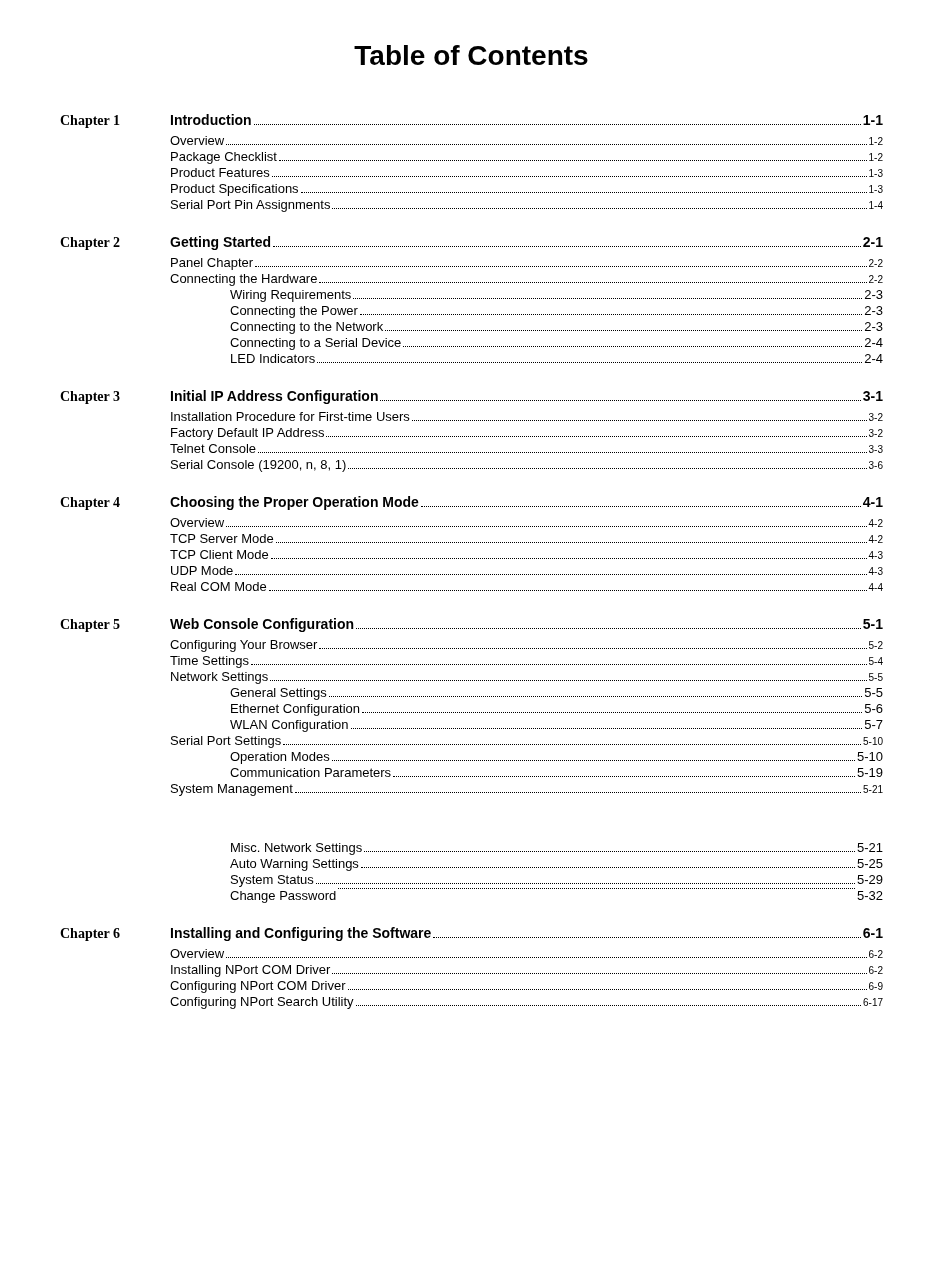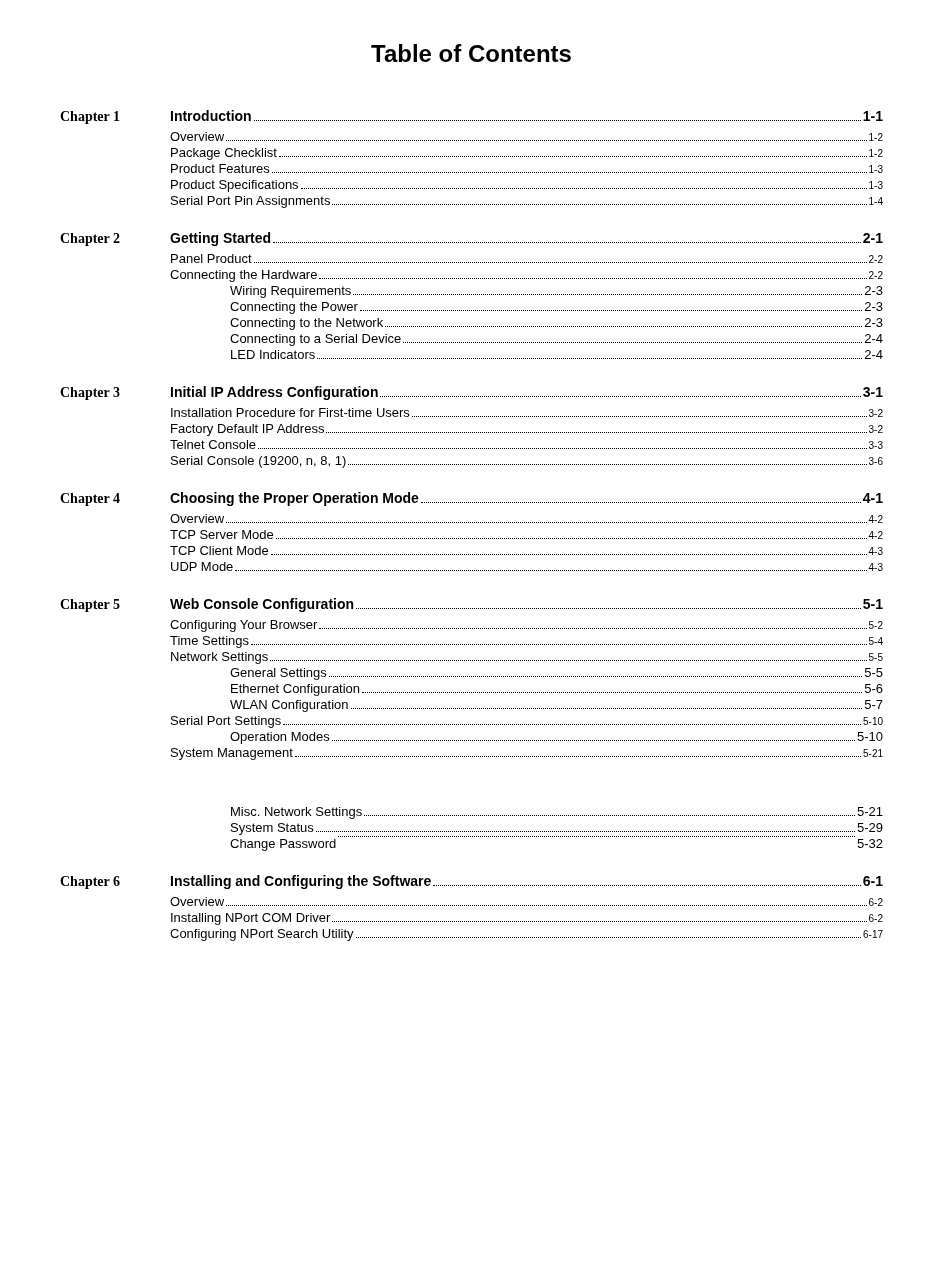--- a/index.html
+++ b/index.html
@@ -13,21 +13,21 @@
       font-family: Arial, Helvetica, sans-serif;
       font-size: 13px;
       color: #000000;
       width: 943px;
       min-height: 1271px;
       padding: 40px 60px 60px 60px;
     }
 
     .page-title {
       text-align: center;
-      font-size: 24px;
+      font-size: 28px;
       font-weight: bold;
       margin-bottom: 40px;
       font-family: Arial, Helvetica, sans-serif;
     }
 
     .toc-container {
       width: 100%;
     }
 
     .chapter-block {
@@ -163,21 +163,21 @@
       <div class="chapter-heading-row">
         <span class="chapter-label">Chapter 2</span>
         <span class="chapter-title-text">
           <span class="chapter-title-name">Getting Started </span>
           <span class="dots"></span>
           <span class="page-num">2-1</span>
         </span>
       </div>
       <div class="chapter-entries">
         <div class="entry-row">
-          <span class="entry-name">Panel Product</span>
+          <span class="entry-name">Panel Chapter</span>
           <span class="entry-dots"></span>
           <span class="entry-page">2-2</span>
         </div>
         <div class="entry-row">
           <span class="entry-name">Connecting the Hardware</span>
           <span class="entry-dots"></span>
           <span class="entry-page">2-2</span>
         </div>
         <div style="display: flex; align-items: baseline; margin-bottom: 1px; padding-left: 60px;">
           <span class="sub-entry-name">Wiring Requirements</span>
@@ -261,20 +261,25 @@
         <div class="entry-row">
           <span class="entry-name">TCP Client Mode</span>
           <span class="entry-dots"></span>
           <span class="entry-page">4-3</span>
         </div>
         <div class="entry-row">
           <span class="entry-name">UDP Mode</span>
           <span class="entry-dots"></span>
           <span class="entry-page">4-3</span>
         </div>
+        <div class="entry-row">
+          <span class="entry-name">Real COM Mode</span>
+          <span class="entry-dots"></span>
+          <span class="entry-page">4-4</span>
+        </div>
       </div>
     </div>
     <div class="chapter-block">
       <div class="chapter-heading-row">
         <span class="chapter-label">Chapter 5</span>
         <span class="chapter-title-text">
           <span class="chapter-title-name">Web Console Configuration </span>
           <span class="dots"></span>
           <span class="page-num">5-1</span>
         </span>
@@ -312,32 +317,42 @@
         </div>
         <div class="entry-row">
           <span class="entry-name">Serial Port Settings</span>
           <span class="entry-dots"></span>
           <span class="entry-page">5-10</span>
         </div>
         <div style="display: flex; align-items: baseline; margin-bottom: 1px; padding-left: 60px;">
           <span class="sub-entry-name">Operation Modes</span>
           <span class="sub-entry-dots"></span>
           <span class="sub-entry-page">5-10</span>
+        </div>
+        <div style="display: flex; align-items: baseline; margin-bottom: 1px; padding-left: 60px;">
+          <span class="sub-entry-name">Communication Parameters</span>
+          <span class="sub-entry-dots"></span>
+          <span class="sub-entry-page">5-19</span>
         </div>
         <div class="entry-row">
           <span class="entry-name">System Management</span>
           <span class="entry-dots"></span>
           <span class="entry-page">5-21</span>
         </div>
         <div style="display: flex; align-items: baseline; margin-bottom: 1px; padding-left: 60px; margin-top: 44px;">
           <span class="sub-entry-name">Misc. Network Settings</span>
           <span class="sub-entry-dots"></span>
           <span class="sub-entry-page">5-21</span>
         </div>
         <div style="display: flex; align-items: baseline; margin-bottom: 1px; padding-left: 60px;">
+          <span class="sub-entry-name">Auto Warning Settings</span>
+          <span class="sub-entry-dots"></span>
+          <span class="sub-entry-page">5-25</span>
+        </div>
+        <div style="display: flex; align-items: baseline; margin-bottom: 1px; padding-left: 60px;">
           <span class="sub-entry-name">System Status</span>
           <span class="sub-entry-dots"></span>
           <span class="sub-entry-page">5-29</span>
         </div>
         <div style="display: flex; align-items: flex-start; margin-bottom: 1px; padding-left: 60px;">
           <span class="sub-entry-name">Change Password</span>
           <span class="sub-entry-dots"></span>
           <span class="sub-entry-page">5-32</span>
         </div>
       </div>
@@ -356,19 +371,24 @@
           <span class="entry-name">Overview</span>
           <span class="entry-dots"></span>
           <span class="entry-page">6-2</span>
         </div>
         <div class="entry-row">
           <span class="entry-name">Installing NPort COM Driver</span>
           <span class="entry-dots"></span>
           <span class="entry-page">6-2</span>
         </div>
         <div class="entry-row">
+          <span class="entry-name">Configuring NPort COM Driver</span>
+          <span class="entry-dots"></span>
+          <span class="entry-page">6-9</span>
+        </div>
+        <div class="entry-row">
           <span class="entry-name">Configuring NPort Search Utility</span>
           <span class="entry-dots"></span>
           <span class="entry-page">6-17</span>
         </div>
       </div>
     </div>
   </div>
 
 </body></html>

